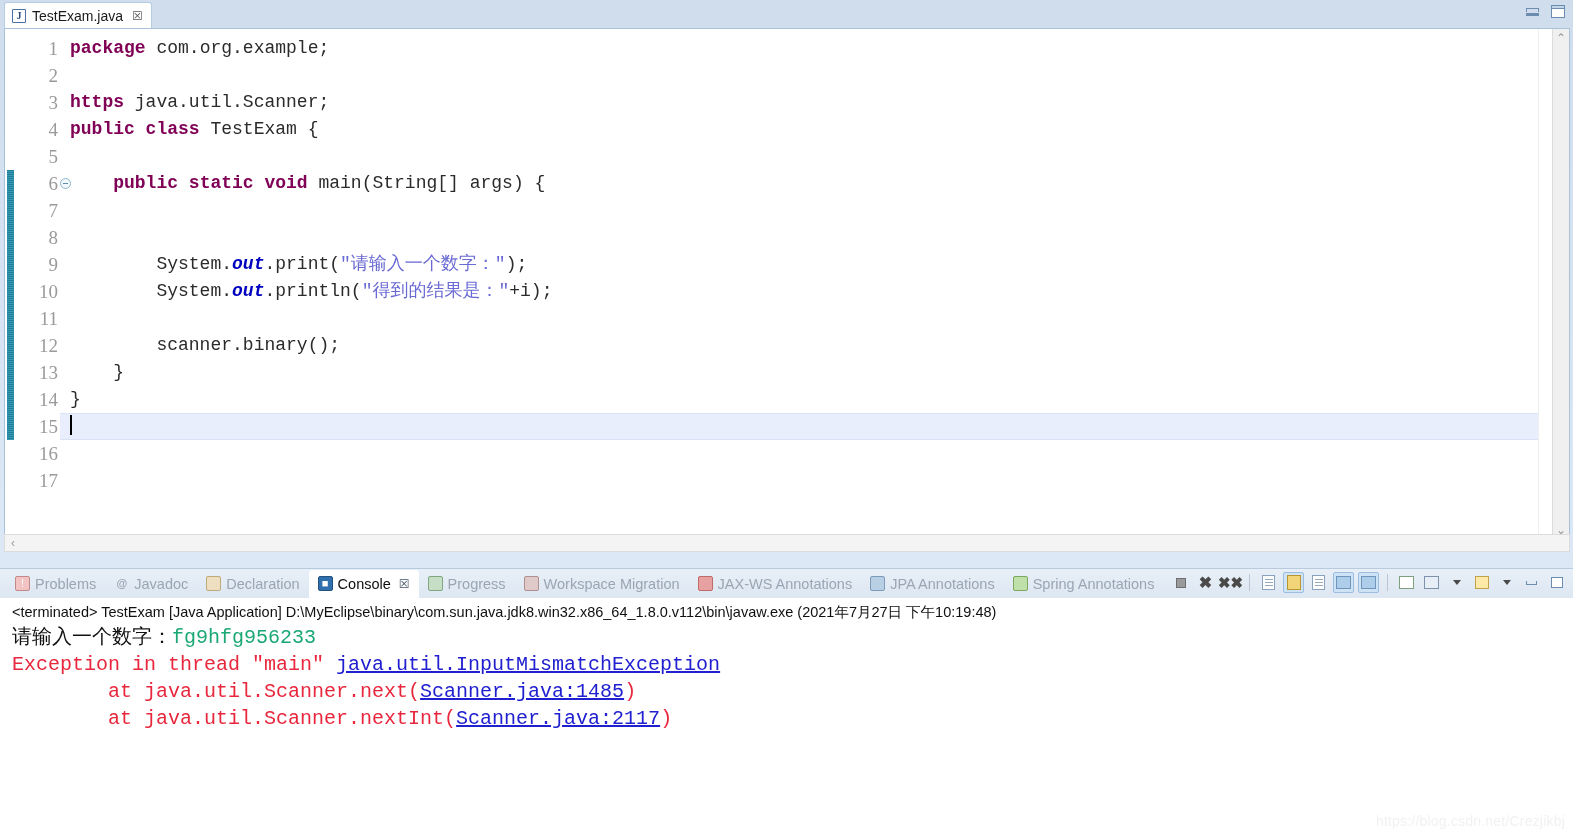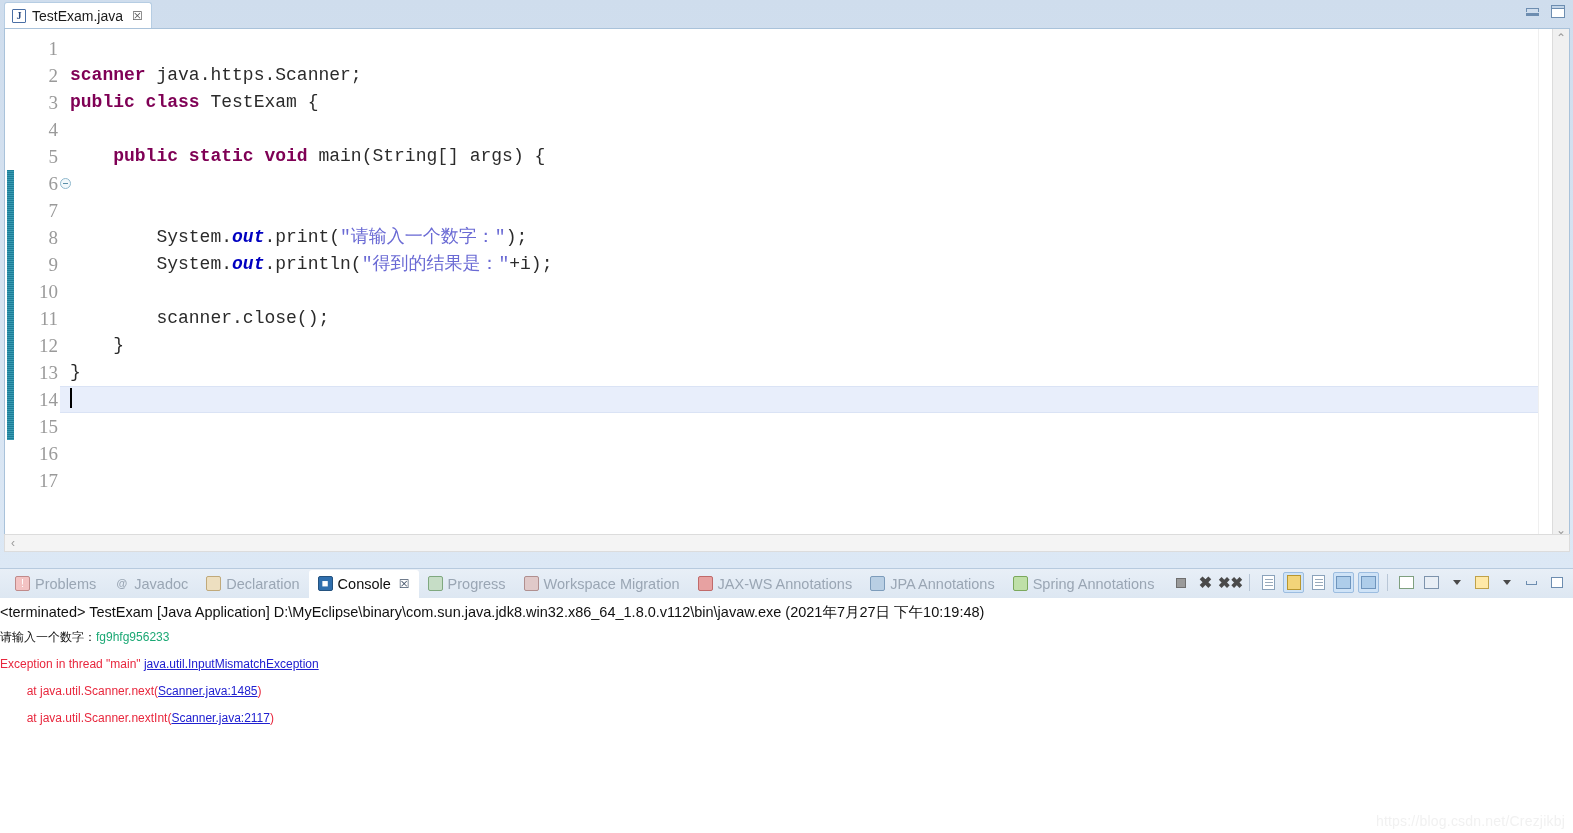--- a/index.html
+++ b/index.html
@@ -250,35 +250,35 @@
   .ic-lock { width:14px;height:15px;background:#f2d479;border:1px solid #b8962f;}
   .ic-blue { width:15px;height:13px;background:#aecdea;border:1px solid #6f95bd;}
   .ic-green{ width:15px;height:13px;background:#fff;border:1px solid #7fa07f;}
   .ic-mon  { width:15px;height:13px;background:#e8eef5;border:1px solid #7d93ac;}
   .ic-newf { width:14px;height:13px;background:#ffe9a8;border:1px solid #c0a24a;}
   .caret-dn{ width:0;height:0;border-left:4px solid transparent;border-right:4px solid transparent;
     border-top:5px solid #4a4a4a;}
 
   .console-output {
     flex: 1;
-    padding: 4px 0 0 0;
+    padding: 4px 0 0 12px;
     overflow: hidden;
     position: relative;
   }
   .term-line {
     font-family: "Liberation Sans", sans-serif;
     font-size: 14.5px;
     color: #101010;
     white-space: pre;
     line-height: 20px;
     margin-bottom: 2px;
   }
   .out-line {
-    font-family: Liberation Sans, sans-serif;
-    font-size: 12px;
+    font-family: Liberation Mono, monospace;
+    font-size: 20px;
     line-height: 27px;
     white-space: pre;
   }
   .o-black { color: #111; }
   .o-green { color: #1aa874; }
   .o-red   { color: #e8273d; }
   .o-link  { color: #2020d0; text-decoration: underline; }
   .watermark {
     position: absolute;
     right: 8px; bottom: 4px;
@@ -328,31 +328,32 @@
           <div class="ln">10</div>
           <div class="ln">11</div>
           <div class="ln">12</div>
           <div class="ln">13</div>
           <div class="ln">14</div>
           <div class="ln">15</div>
           <div class="ln">16</div>
           <div class="ln">17</div>
         </div>
       <div class="code-area" id="code-area">
+          <div class="code-line"><span class="kw">package</span><span class="plain"> com.org.example;</span></div>
           <div class="code-line"></div>
-          <div class="code-line"><span class="kw">scanner</span><span class="plain"> java.https.Scanner;</span></div>
+          <div class="code-line"><span class="kw">https</span><span class="plain"> java.util.Scanner;</span></div>
           <div class="code-line"><span class="kw">public class</span><span class="plain"> TestExam {</span></div>
           <div class="code-line"></div>
           <div class="code-line"><span class="plain">    </span><span class="kw">public static void</span><span class="plain"> main(String[] args) {</span></div>
           <div class="code-line"></div>
           <div class="code-line"></div>
           <div class="code-line"><span class="plain">        System.</span><span class="fld">out</span><span class="plain">.print(</span><span class="str">"请输入一个数字："</span><span class="plain">);</span></div>
           <div class="code-line"><span class="plain">        System.</span><span class="fld">out</span><span class="plain">.println(</span><span class="str">"得到的结果是："</span><span class="plain">+i);</span></div>
           <div class="code-line"></div>
-          <div class="code-line"><span class="plain">        scanner.close();</span></div>
+          <div class="code-line"><span class="plain">        scanner.binary();</span></div>
           <div class="code-line"><span class="plain">    }</span></div>
           <div class="code-line"><span class="plain">}</span></div>
           <div class="code-line current"><span class="caret"></span></div>
         </div>
 
       <div class="marker-col"></div>
       <div class="v-scroll">
         <span class="arrow">⌃</span>
         <span class="arrow">⌄</span>
       </div>

